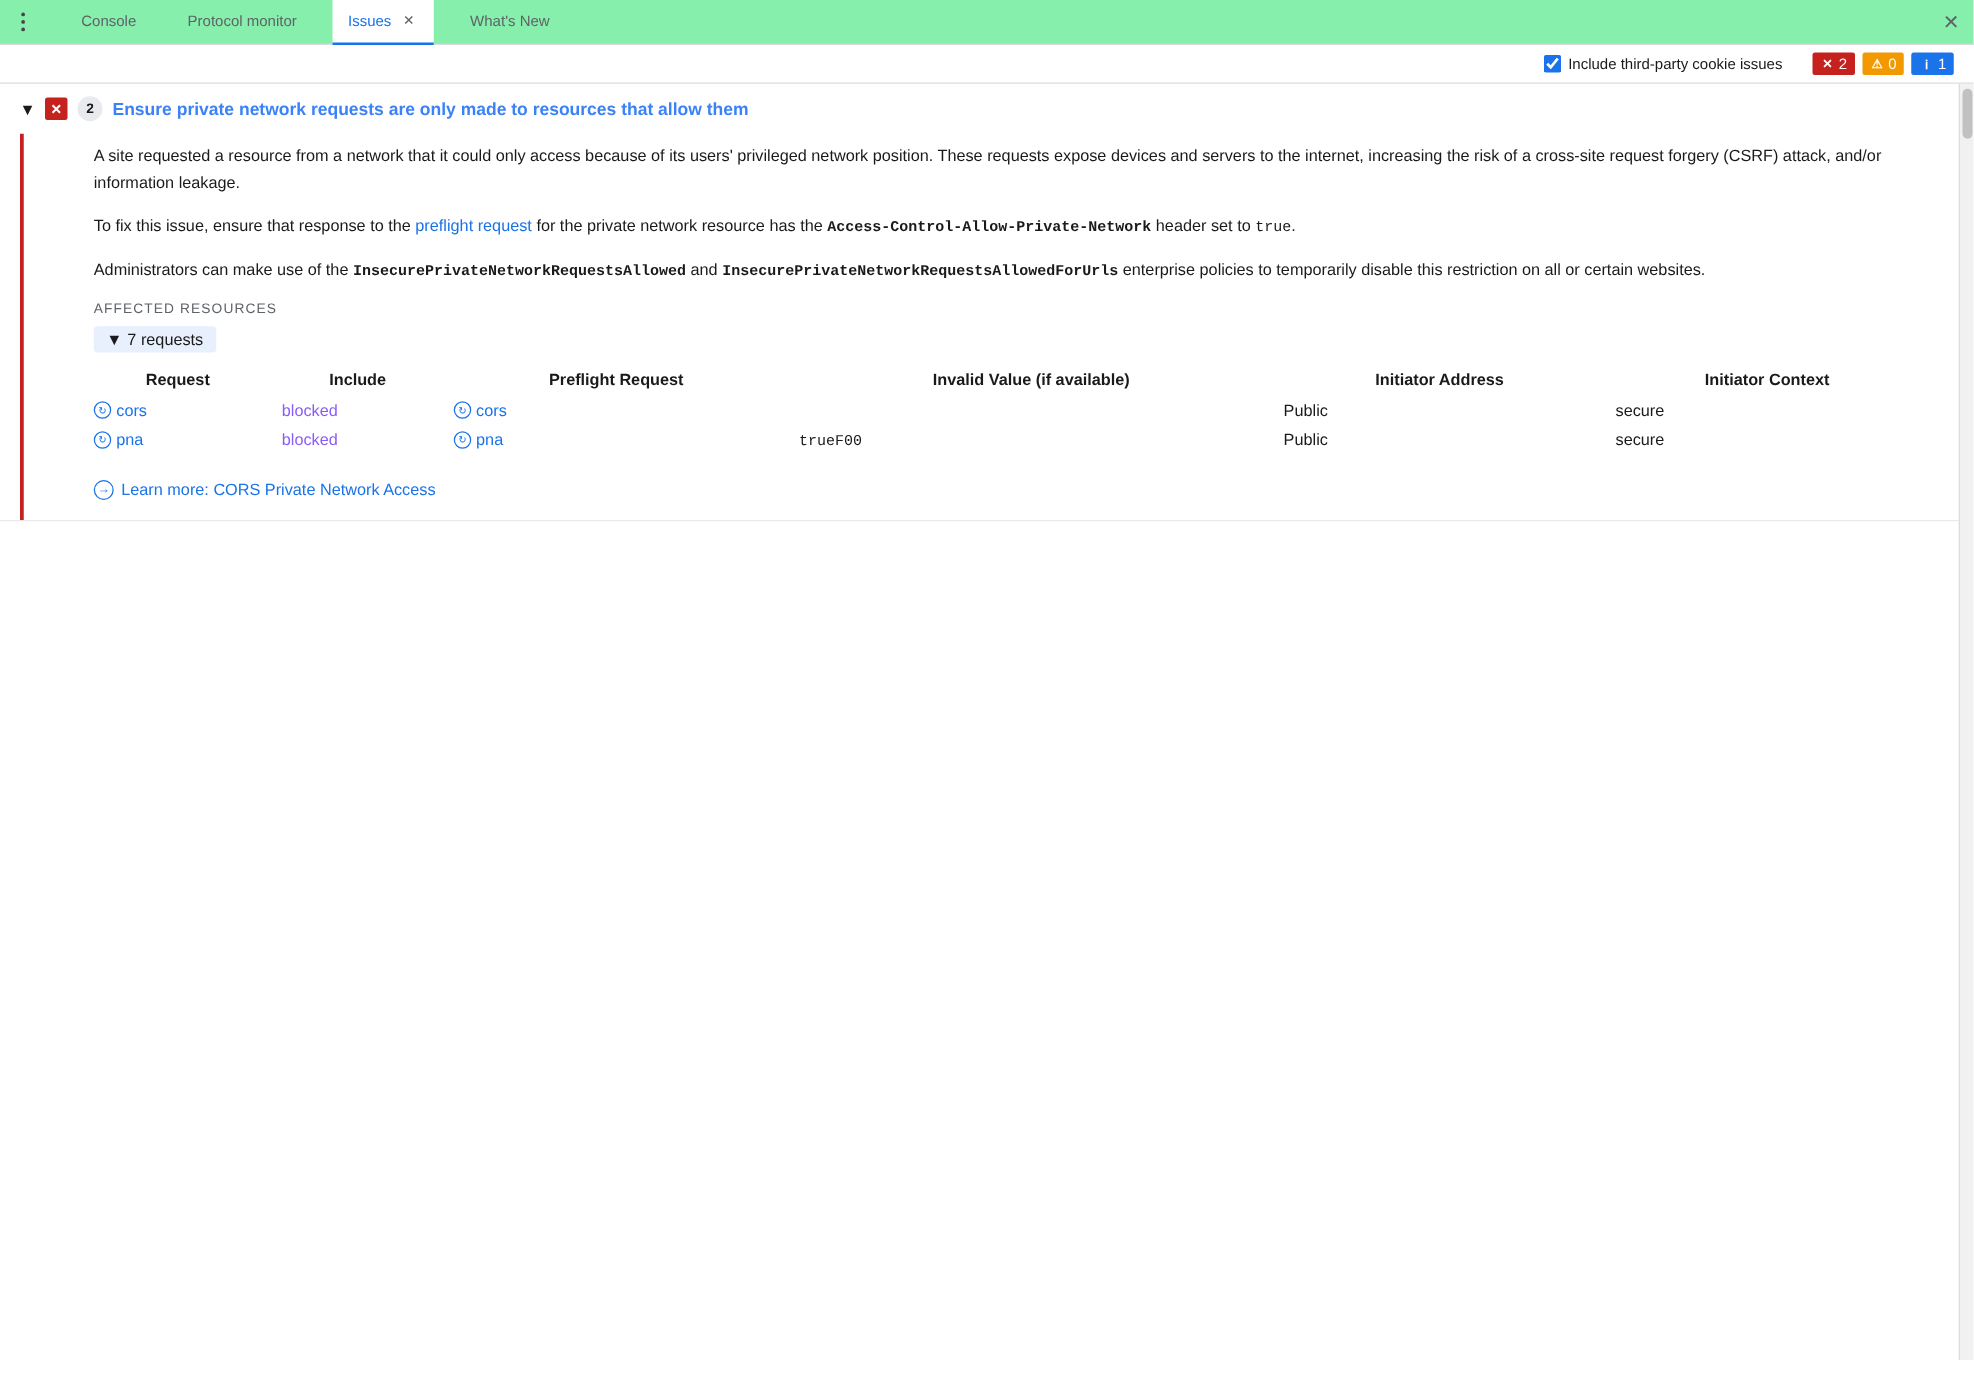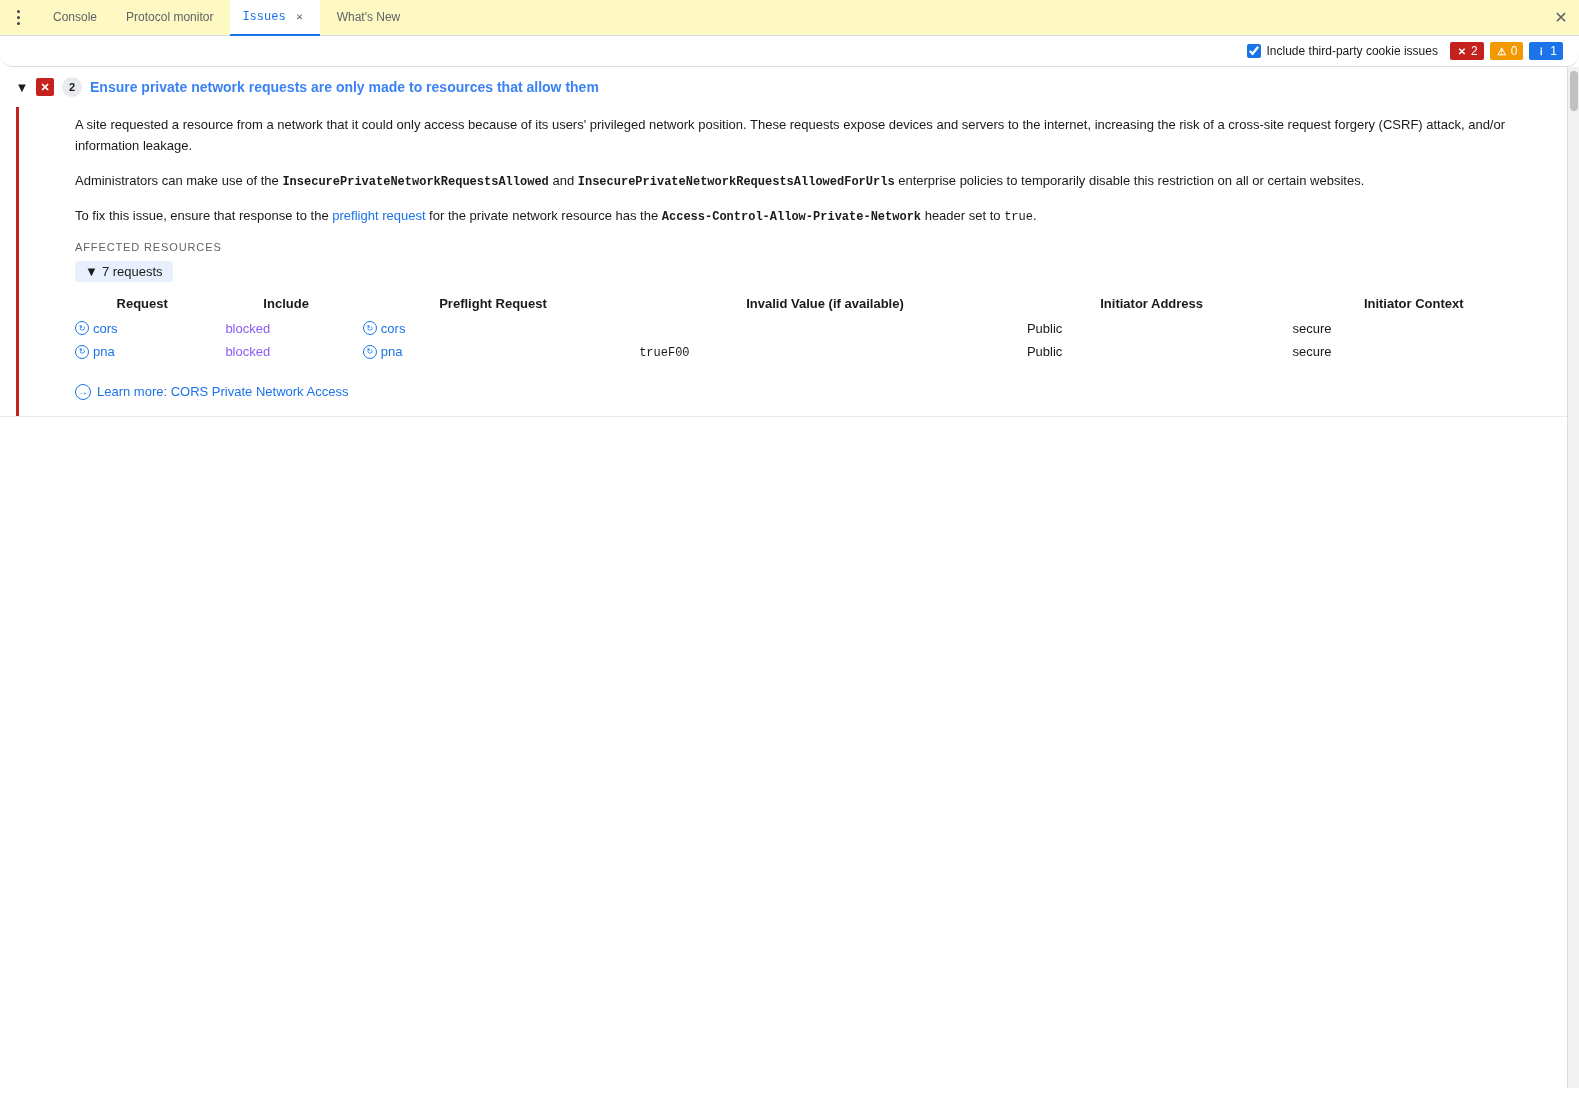--- a/index.html
+++ b/index.html
@@ -10,25 +10,25 @@
       color: #1a1a1a;
       width: 1579px;
       height: 1098px;
       overflow: hidden;
     }
 
     
     .tab-bar {
       display: flex;
       align-items: center;
-      background: #fef9c3;
+      background: #86efac;
       border-bottom: 1px solid #dadce0;
       height: 36px;
       padding: 0 4px;
-      gap: 5px;
+      gap: 17px;
     }
     .tab-bar-menu {
       width: 28px;
       height: 28px;
       display: flex;
       align-items: center;
       justify-content: center;
       cursor: pointer;
       border-radius: 4px;
       margin-right: 4px;
@@ -54,21 +54,20 @@
       font-size: 12px;
       color: #5f6368;
       border-bottom: 2px solid transparent;
       gap: 6px;
       white-space: nowrap;
     }
     .tab.active {
       color: #1a73e8;
       border-bottom: 2px solid #1a73e8;
       background: #fff;
-      font-family: Liberation Mono, monospace;
     }
     .tab-close {
       width: 16px;
       height: 16px;
       display: flex;
       align-items: center;
       justify-content: center;
       border-radius: 50%;
       font-size: 11px;
       color: #5f6368;
@@ -87,22 +86,21 @@
     }
 
     
     .header-bar {
       display: flex;
       align-items: center;
       justify-content: flex-end;
       padding: 6px 16px;
       border-bottom: 1px solid #dadce0;
       background: #fff;
-      gap: 12px;
-      border-radius: 13px;
+      gap: 24px;
     }
     .checkbox-container {
       display: flex;
       align-items: center;
       gap: 6px;
       font-size: 12px;
       color: #1a1a1a;
     }
     .checkbox-container input[type="checkbox"] {
       width: 14px;
@@ -393,26 +391,26 @@
       <div class="issue-body">
         
         <p class="issue-description">
           <span>A site requested a resource from a network that it could only access because of its users' privileged network position. These requests expose devices and servers to the internet, increasing the risk of a cross-site request forgery (CSRF) attack, and/or information leakage.</span>
         </p>
 
         
 
         
         <p class="issue-description">
+          <span>To fix this issue, ensure that response to the </span><a href="#">preflight request</a><span> for the private network resource has the </span><code class="code-bold">Access-Control-Allow-Private-Network</code><span> header set to </span><code class="code-inline">true</code><span>.</span>
+        </p>
+
+        
+        <p class="issue-description">
           <span>Administrators can make use of the </span><code class="code-bold">InsecurePrivateNetworkRequestsAllowed</code><span> and </span><code class="code-bold">InsecurePrivateNetworkRequestsAllowedForUrls</code><span> enterprise policies to temporarily disable this restriction on all or certain websites.</span>
-        </p>
-
-        
-        <p class="issue-description">
-          <span>To fix this issue, ensure that response to the </span><a href="#">preflight request</a><span> for the private network resource has the </span><code class="code-bold">Access-Control-Allow-Private-Network</code><span> header set to </span><code class="code-inline">true</code><span>.</span>
         </p>
 
         
         <div class="affected-resources-label">AFFECTED RESOURCES</div>
 
         <button class="requests-toggle">
           <span>▼</span>
           <span>7 requests</span>
         </button>
 

